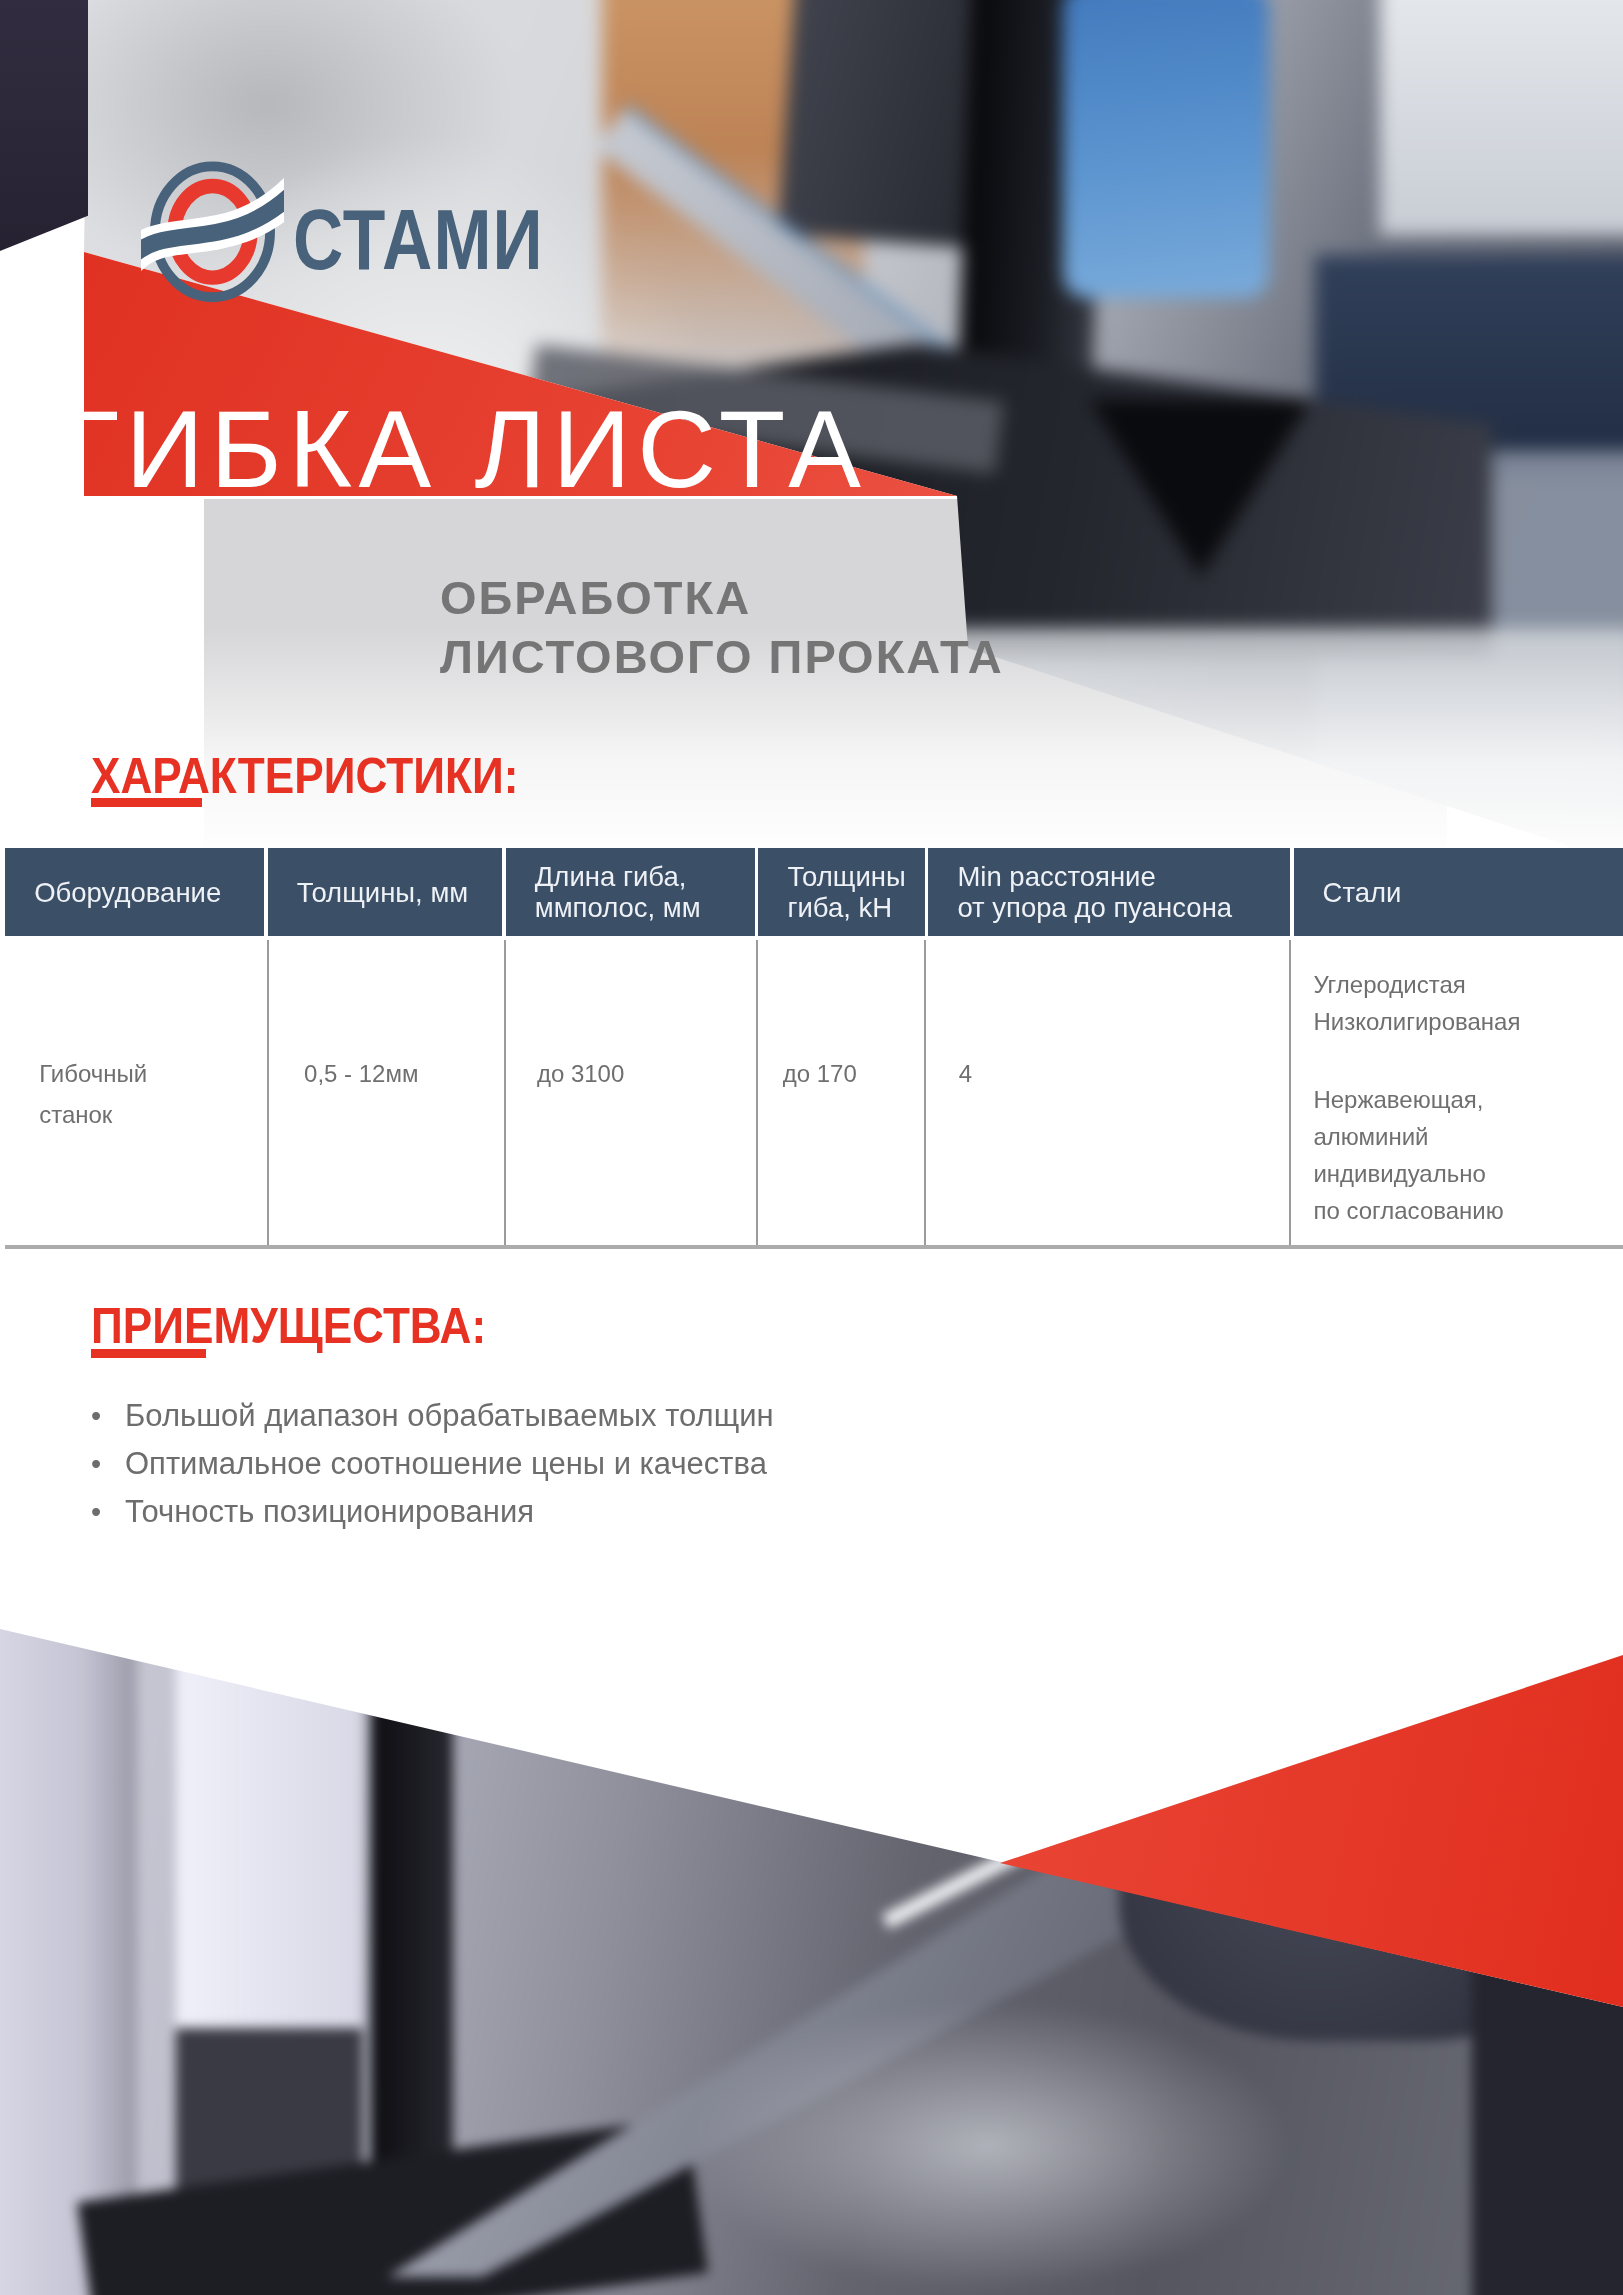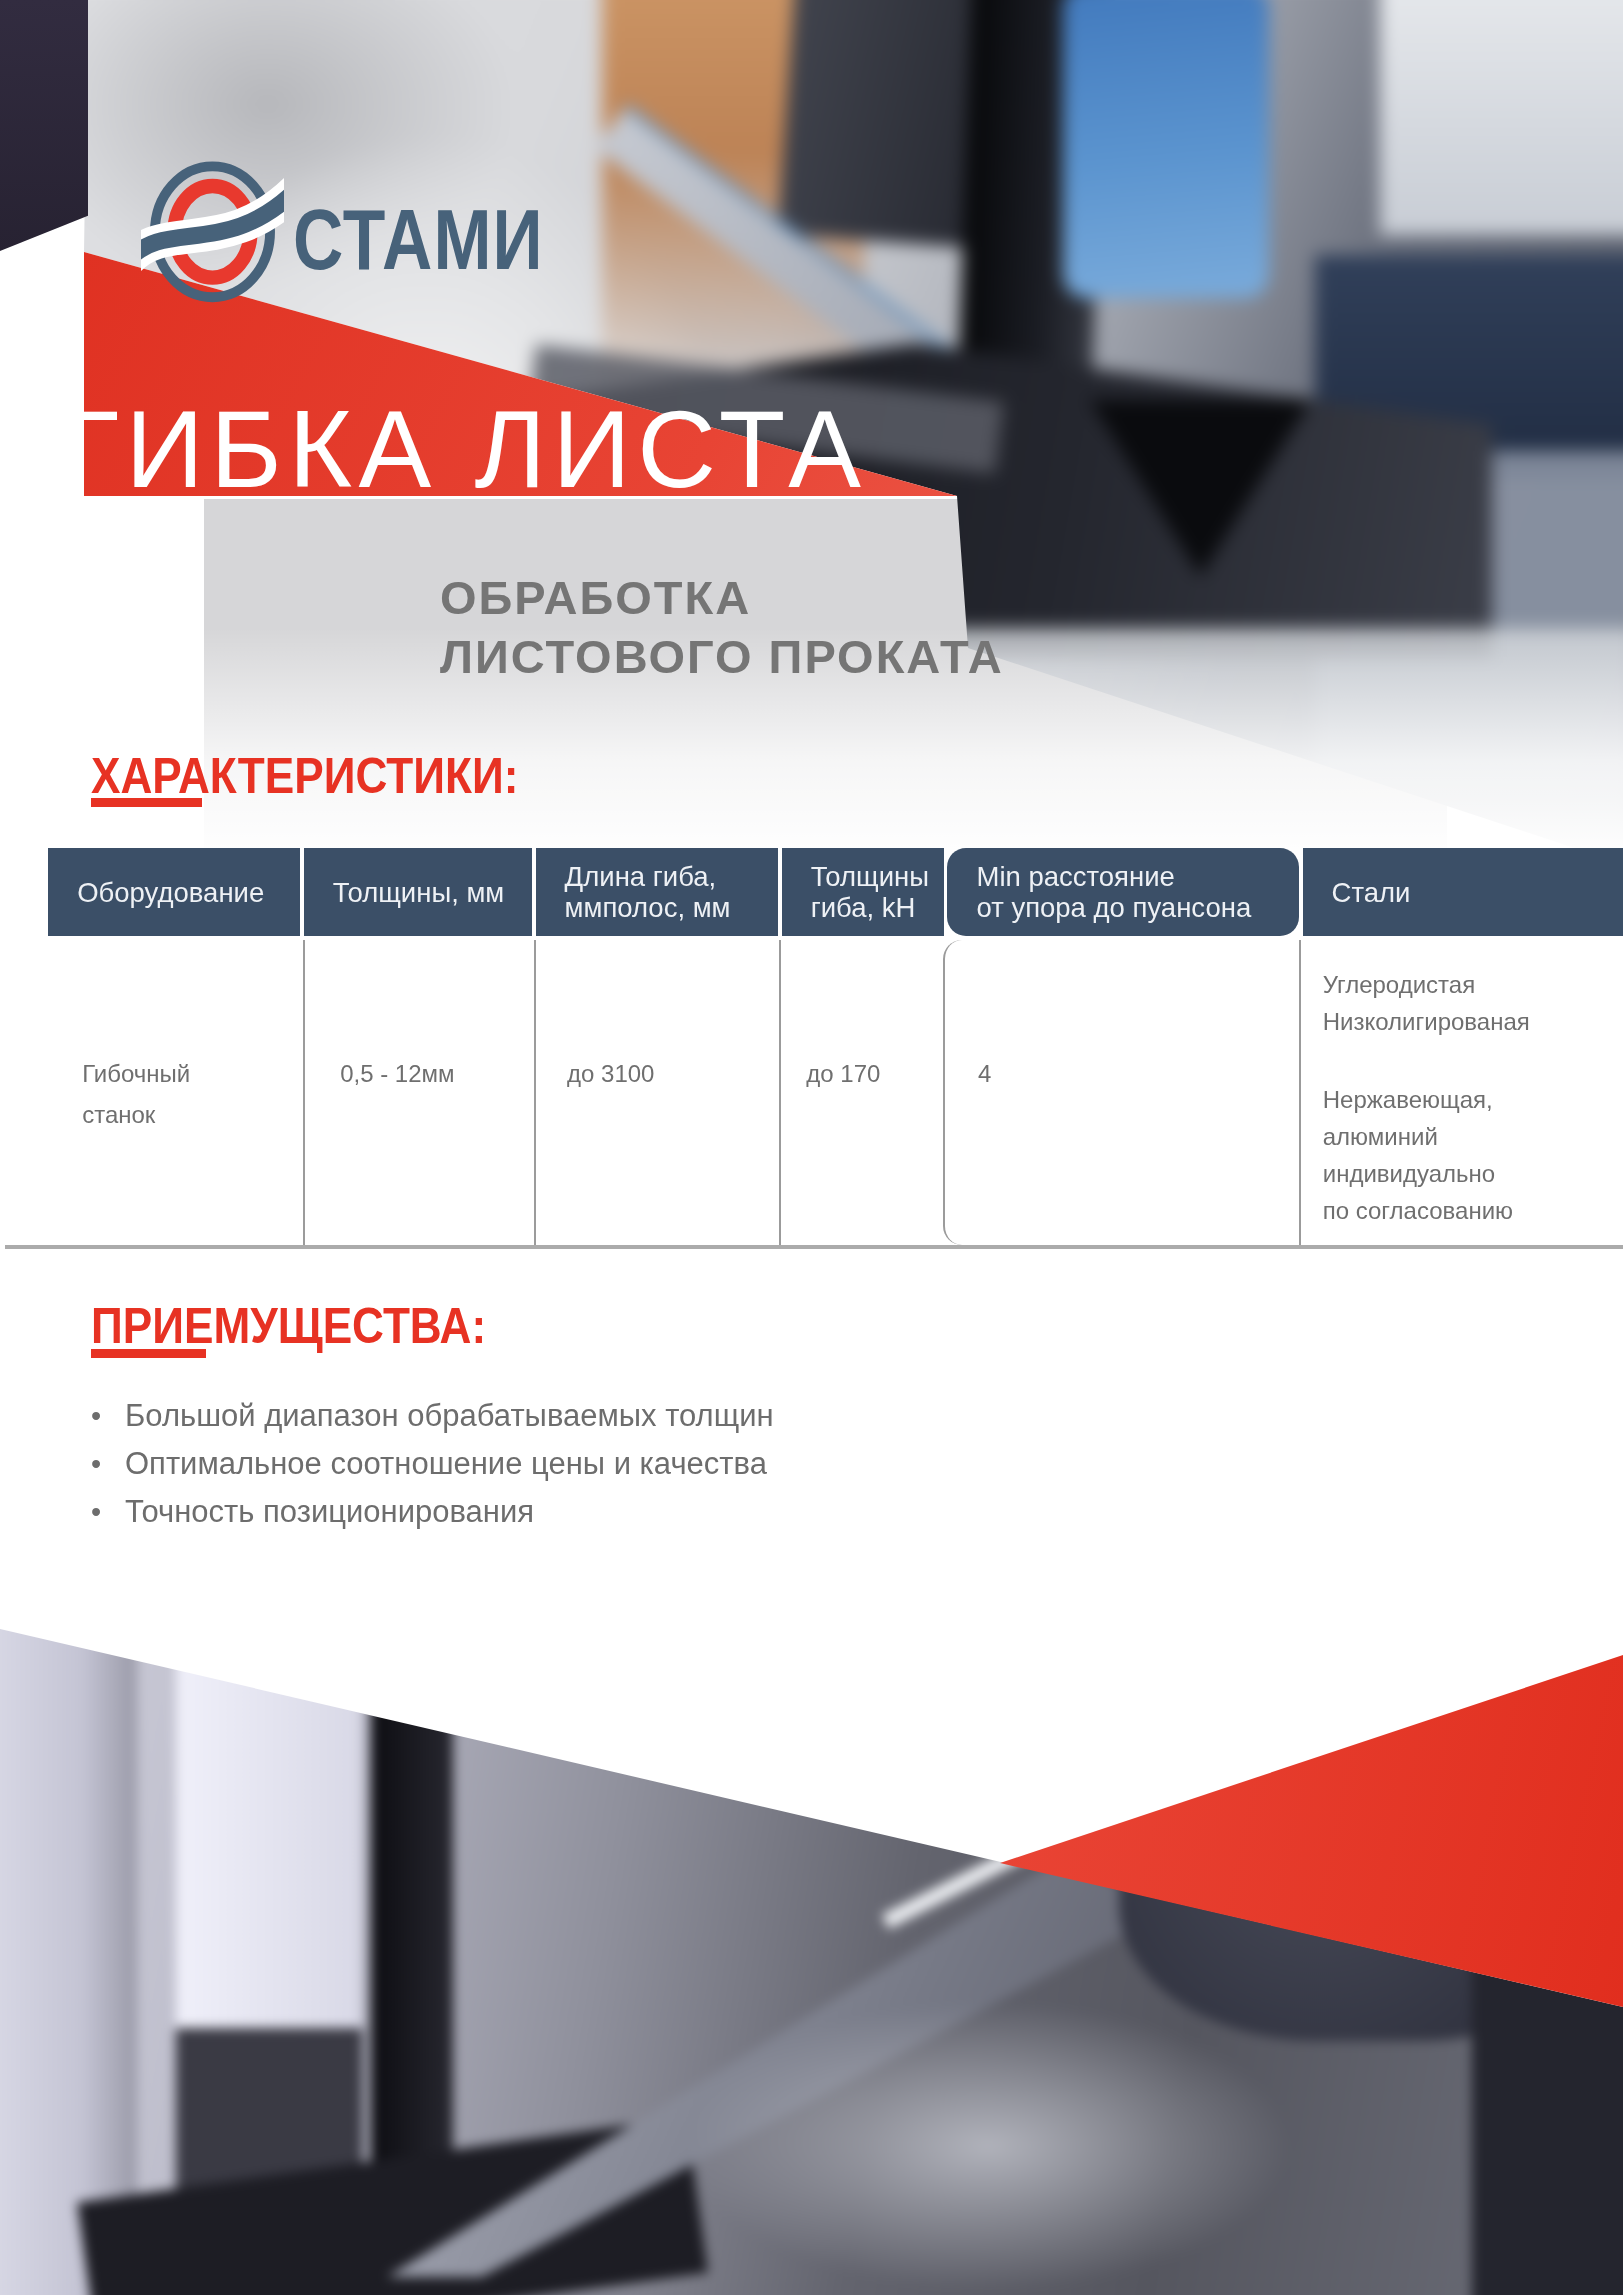--- a/index.html
+++ b/index.html
@@ -81,21 +81,21 @@
   
   #spec-table{left:5.2px;top:848px;width:1618px;z-index:50;}
   .t-row{display:flex;}
   #t-head{height:88px;column-gap:3.9px;}
   .h-cell{background:#3b4f67;color:#eef1f5;display:flex;flex-direction:column;justify-content:center;
     padding-left:29px;box-sizing:border-box;font-size:27.5px;line-height:31px;}
   #t-body{height:305px;margin-top:3.9px;}
   .b-cell{box-sizing:border-box;color:#6f6f6f;font-size:24px;line-height:41px;
     padding-top:113px;border-left:2px solid #9b9b9b;}
   .b-cell:first-child{border-left:none;}
-  .w0{width:262px;margin-left:43px;} .w1{width:237px;} .w2{width:252px;} .w3{width:168px;} .w4{width:366px;border-radius:19px;} .w5{width:334px;}
+  .w0{width:262px;} .w1{width:237px;} .w2{width:252px;} .w3{width:168px;} .w4{width:366px;} .w5{width:334px;}
   .b-cell.w0{padding-left:34px;} .b-cell.w1{padding-left:35px;} .b-cell.w2{padding-left:31px;}
   .b-cell.w3{padding-left:25px;} .b-cell.w4{padding-left:33px;}
   .b-cell.w5{padding-left:22px;padding-top:26px;line-height:37px;}
   .steel-group2{margin-top:41px;}
   #t-bottom-border{left:5.2px;top:1245px;width:1618px;height:3.9px;background:#ababab;z-index:50;}
 
   
   #adv-list{left:91px;top:1392px;z-index:50;color:#6d6d6d;font-size:31px;line-height:47px;}
   .adv-item{display:flex;align-items:baseline;}
   .adv-dot{width:34px;font-size:29px;}

